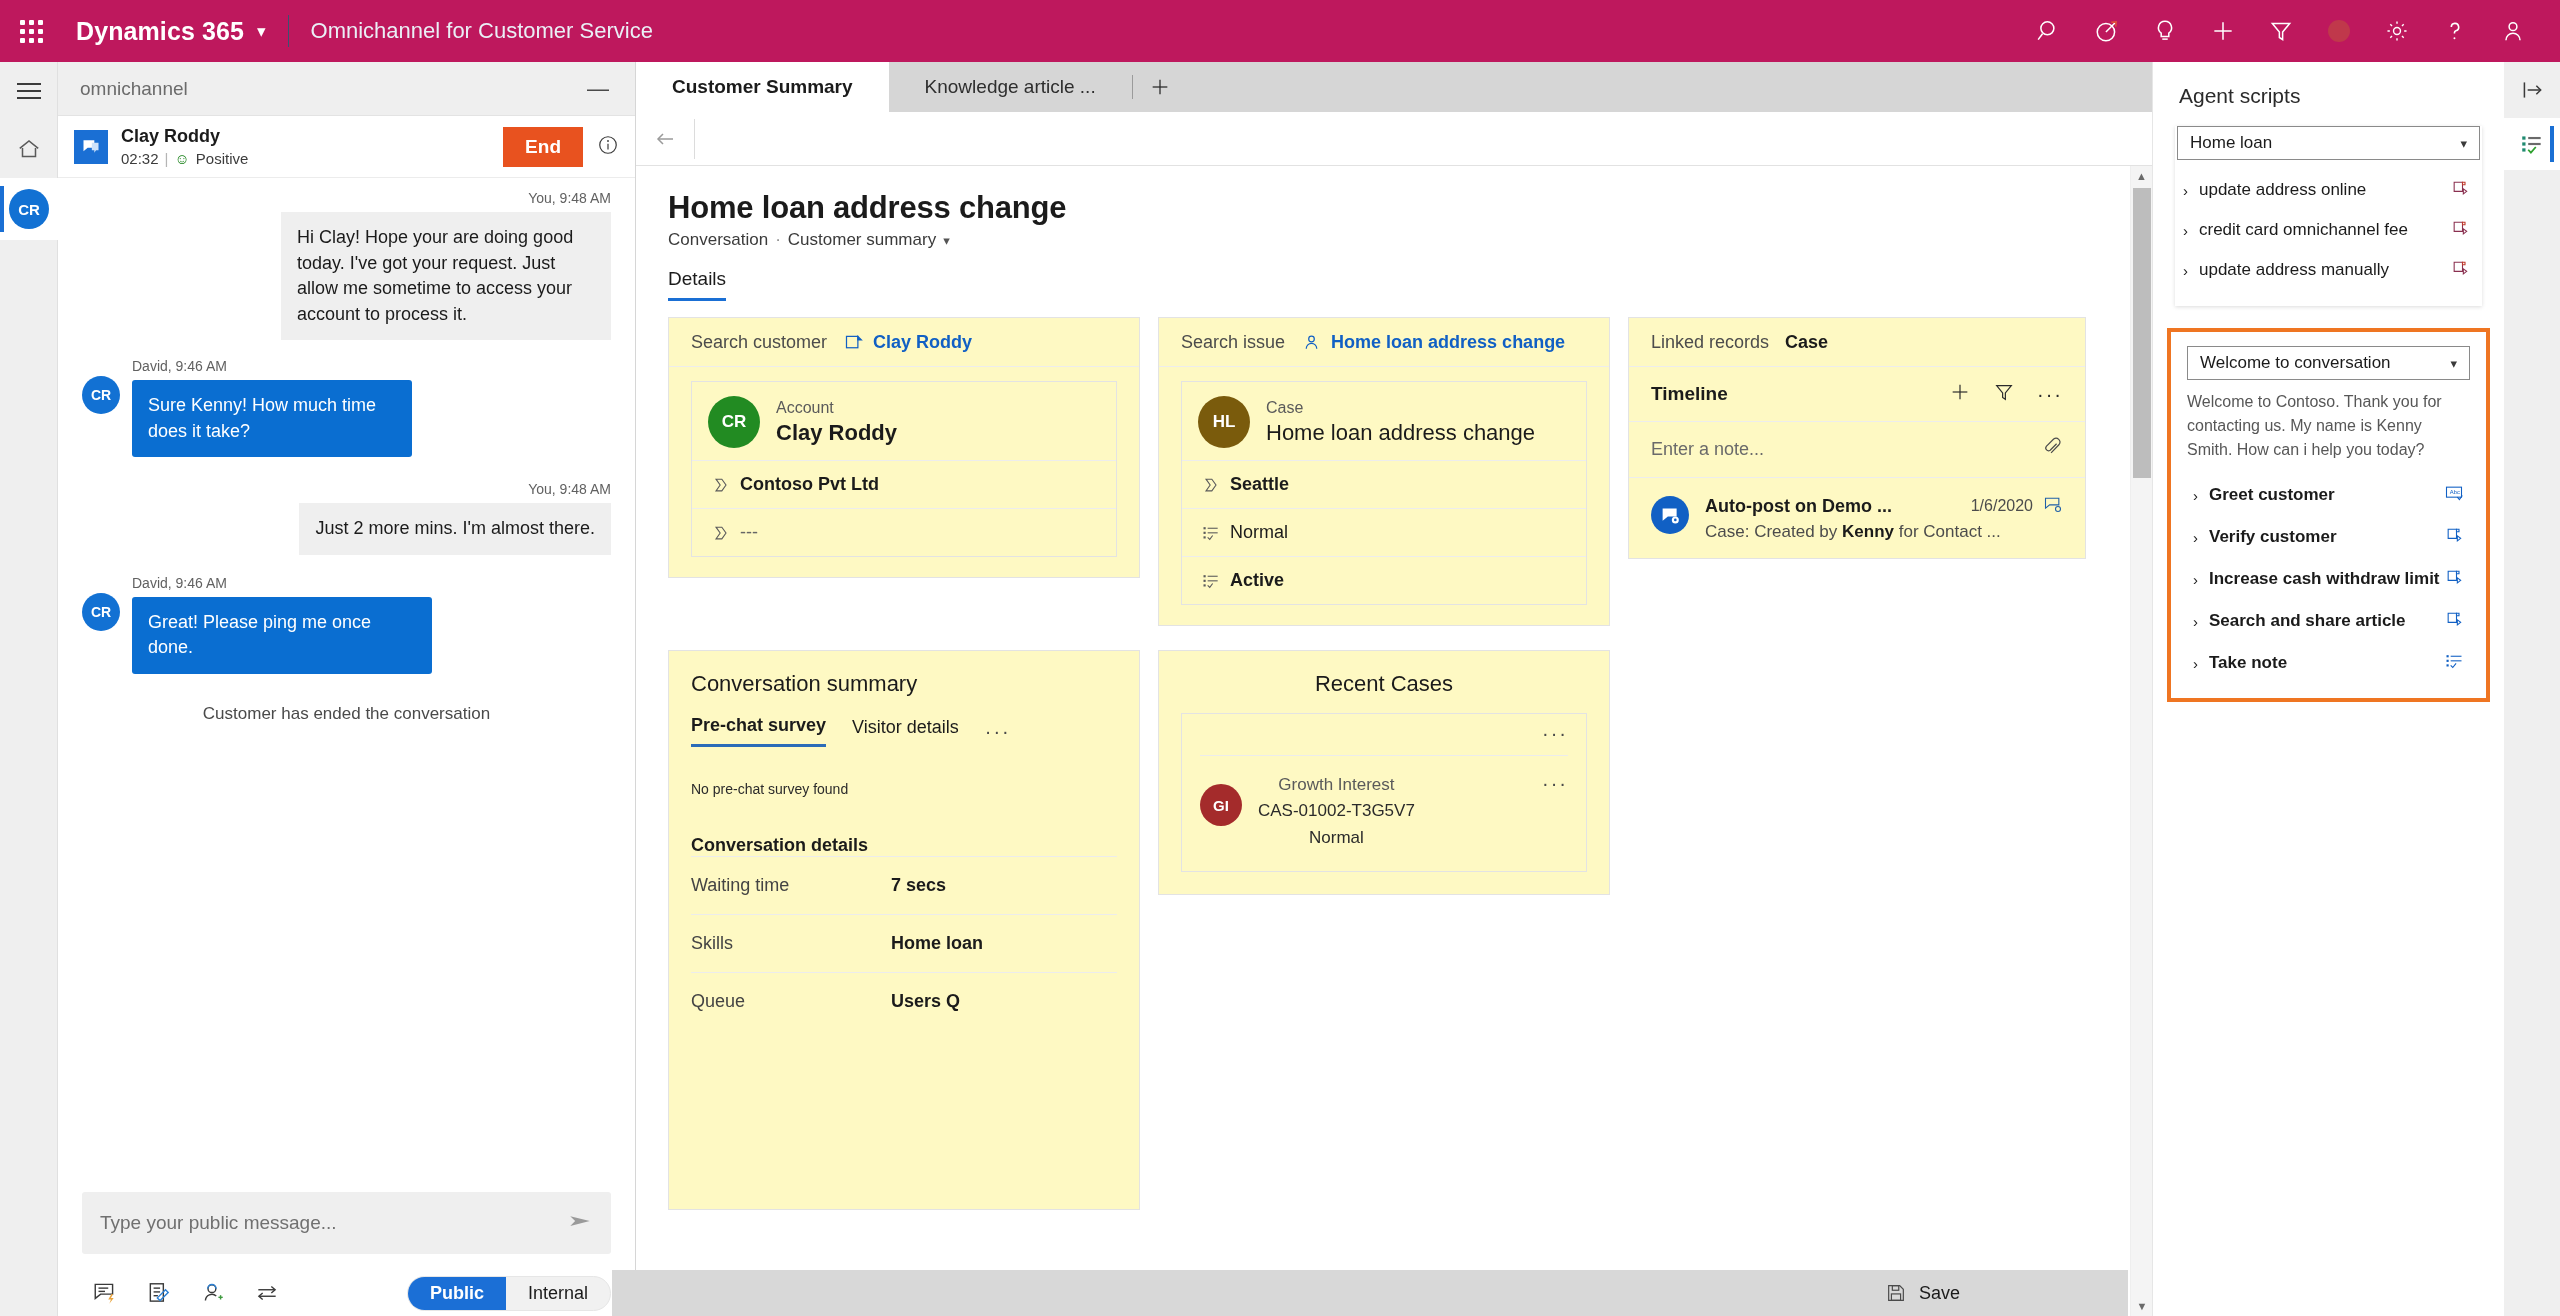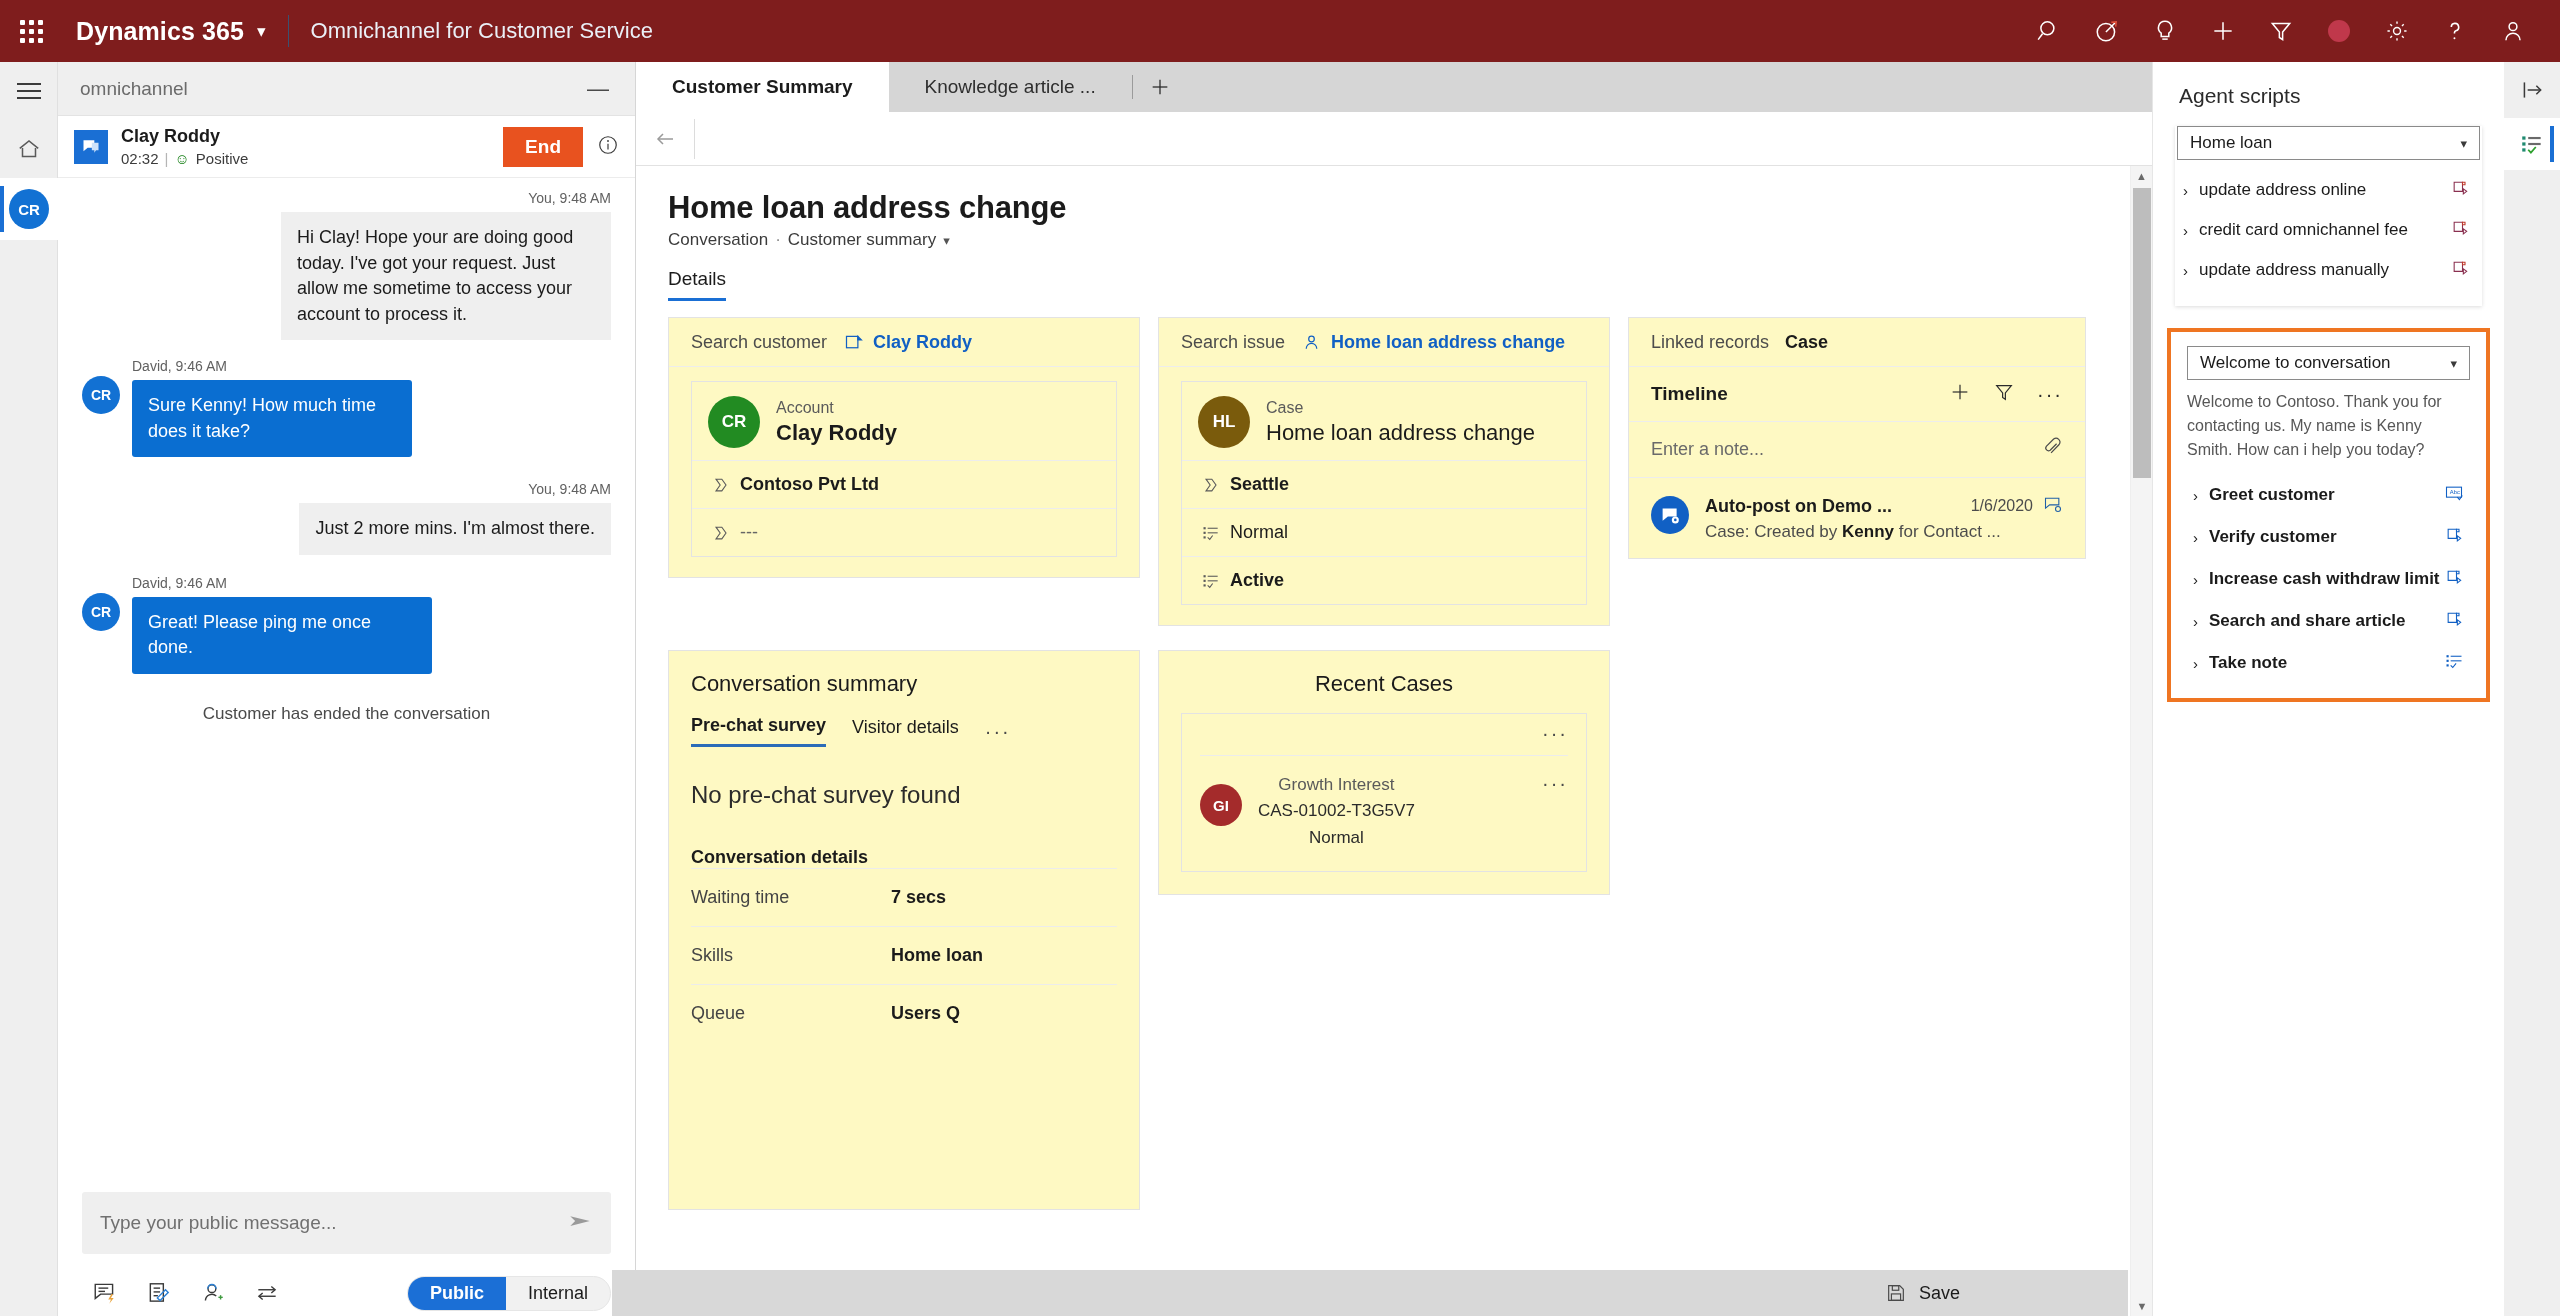--- a/index.html
+++ b/index.html
@@ -7,21 +7,21 @@
     width: 2560px; height: 1316px;
     font-family: "Liberation Sans", sans-serif;
     background: #ffffff;
     overflow: hidden;
   }
   body { position: relative; }
 
   
   .topnav {
     position: absolute; left:0; top:0; width:2560px; height:62px;
-    background:#7f1d1d; display:flex; align-items:center;
+    background:#be185d; display:flex; align-items:center;
   }
   .waffle { width:62px; height:62px; display:flex; align-items:center; justify-content:center; cursor:pointer;}
   .waffle-grid { display:grid; grid-template-columns:repeat(3,5px); grid-template-rows:repeat(3,5px); gap:4px;}
   .waffle-grid i { width:5px; height:5px; background:#fff; border-radius:1px; display:block;}
   .brand { color:#fff; font-size:25px; font-weight:600; margin-left:14px; letter-spacing:.1px;}
   .brand-chev { color:#fff; font-size:17px; margin-left:13px; }
   .brand-div { width:1px; height:32px; background:#3c5070; margin:0 22px 0 22px;}
   .app-name { color:#eaeff6; font-size:22px; font-weight:400;}
   .topnav-right { margin-left:auto; display:flex; align-items:center; height:62px; padding-right:24px;}
   .tn-ico { width:46px; height:62px; display:flex; align-items:center; justify-content:center; cursor:pointer; margin-left:12px;}
@@ -187,21 +187,21 @@
   .tl-l1 b { font-size:18px; font-weight:600; color:#1b1b1b;}
   .tl-date { margin-left:auto; font-size:16px; color:#4c4c4c; padding-right:10px;}
   .tl-l2 { font-size:17px; color:#4c4c4c; margin-top:4px;}
   .tl-l2 b { color:#1b1b1b; }
 
   .cs-title { font-size:22px; color:#1b1b1b; padding:20px 22px 0 22px; }
   .cs-tabs { display:flex; align-items:center; gap:26px; padding:18px 22px 0 22px; }
   .cs-tab { font-size:18px; color:#1b1b1b; padding-bottom:8px; cursor:pointer;}
   .cs-tab.active { font-weight:600; border-bottom:3px solid #2b6cb8; }
   .cs-dots { color:#4a4a4a; font-size:20px; letter-spacing:2px; cursor:pointer;}
-  .cs-empty { font-size:24px; color:#2b2b2b; padding:34px 22px 0 22px; }
+  .cs-empty { font-size:14px; color:#2b2b2b; padding:34px 22px 0 22px; }
   .cs-sub { font-size:18px; font-weight:600; color:#1b1b1b; padding:38px 22px 0 22px;}
   .kv { display:flex; align-items:center; margin:0 22px; border-top:1px solid #ececec; height:58px;}
   .kv .k { font-size:18px; color:#444; width:200px; }
   .kv .v { font-size:18px; font-weight:600; color:#1b1b1b; }
 
   .rc-title { font-size:22px; color:#1b1b1b; padding:20px 22px 0 22px; }
   .rc-box { margin:16px 22px 22px 22px; border:1px solid #e3e3e3; }
   .rc-topdots { display:flex; justify-content:flex-end; padding:8px 18px 10px 0; color:#4a4a4a; font-size:20px; letter-spacing:2px;}
   .rc-sep { height:1px; background:#ececec; margin:0 18px;}
   .rc-item { display:flex; align-items:flex-start; padding:16px 18px 20px 18px; gap:16px;}

